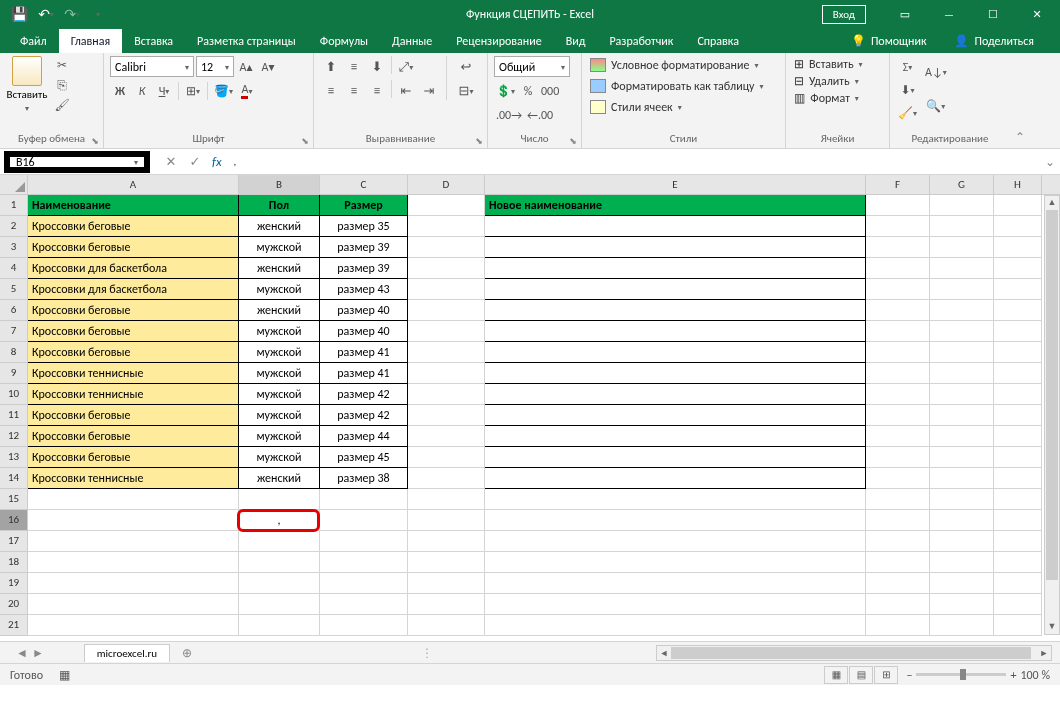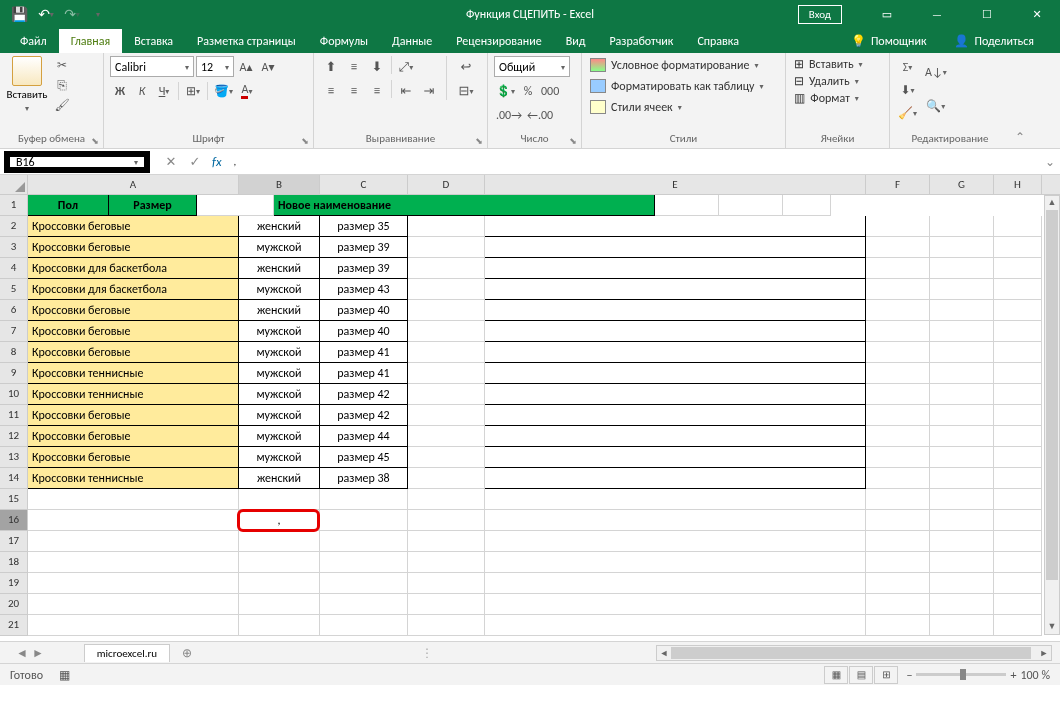--- a/index.html
+++ b/index.html
@@ -1,26 +1,26 @@
 <!DOCTYPE html>
 <html><head>
 <meta charset="utf-8">
 <style>
 *{margin:0;padding:0;box-sizing:border-box;font-family:"Segoe UI",Calibri,sans-serif;font-size:12px;user-select:none}
 body{width:1060px;height:718px;background:#fff;overflow:hidden;position:relative}
 .titlebar{height:28px;background:#0e7744;display:flex;align-items:center;color:#fff;position:relative}
 .qat{display:flex;gap:2px;padding:0 8px;align-items:center}
 .qat-btn{width:24px;height:24px;display:flex;align-items:center;justify-content:center;color:#fff;font-size:14px}
 .title-center{position:absolute;left:50%;transform:translateX(-50%);font-size:12px}
-.title-right{margin-left:auto;display:flex;align-items:center;gap:8px;padding-right:2px}
+.title-right{margin-left:auto;display:flex;align-items:center;gap:2px;padding-right:2px}
 .login-btn{border:1px solid #fff;padding:2px 10px;font-size:11px;margin-right:16px}
 .win-btn{width:42px;height:28px;display:flex;align-items:center;justify-content:center;font-size:11px}
 .tabs{height:25px;background:#0e7744;display:flex;align-items:flex-end;padding-left:8px;color:#fff}
 .tab{padding:5px 12px 5px;font-size:12px;cursor:pointer}
-.tab.active{background:#fff;color:#4d7c0f}
+.tab.active{background:#fff;color:#0f172a}
 .tab-right{margin-left:auto;display:flex;gap:4px;padding-right:14px;color:#fff;align-items:center}
 .tab-right .tab{display:flex;align-items:center;gap:5px}
 .ribbon{height:96px;background:#f3f3f3;border-bottom:1px solid #d4d4d4;display:flex}
 .rgroup{border-right:1px solid #d4d4d4;padding:3px 6px 1px;display:flex;flex-direction:column;position:relative}
 .rgroup-label{text-align:center;font-size:11px;color:#666;margin-top:auto;padding-bottom:2px;position:relative}
 .dlauncher{position:absolute;right:2px;bottom:2px;width:12px;height:12px;font-size:9px;color:#888;display:flex;align-items:center;justify-content:center}
 .rcontent{display:flex;gap:4px;align-items:flex-start;flex:1}
 .clipboard-big{width:42px;display:flex;flex-direction:column;align-items:center;gap:2px}
 .clipboard-icon{width:30px;height:30px;background:linear-gradient(#fff,#f8e8c0);border:1px solid #d4a040;border-radius:2px;position:relative}
 .clipboard-small{display:flex;flex-direction:column;gap:2px}
@@ -320,20 +320,21 @@
     <div class="ch chC">C</div>
     <div class="ch chD">D</div>
     <div class="ch chE">E</div>
     <div class="ch chF">F</div>
     <div class="ch chG">G</div>
     <div class="ch chH">H</div>
   </div>
   <div class="rows" id="rows">
       <div class="r">
         <div class="rh">1</div>
+        <div class="c cA hdr">Наименование</div>
         <div class="c cB hdr">Пол</div>
         <div class="c cC hdr">Размер</div>
         <div class="c cD"></div>
         <div class="c cE hdr">Новое наименование</div>
         <div class="c cF"></div>
         <div class="c cG"></div>
         <div class="c cH"></div>
       </div>
       <div class="r">
         <div class="rh">2</div>

